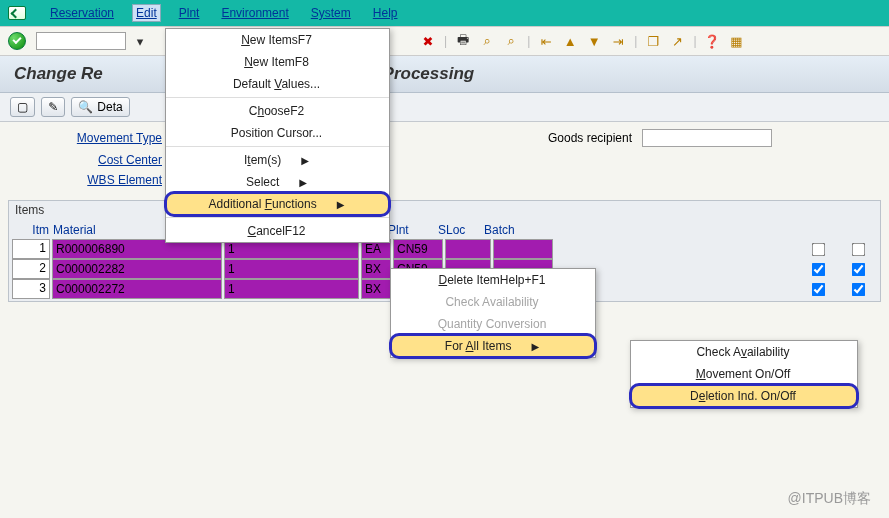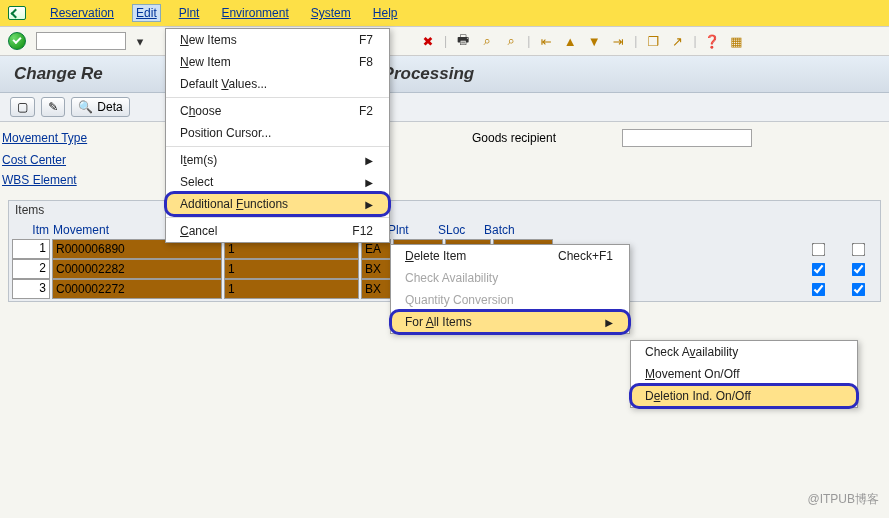--- a/index.html
+++ b/index.html
@@ -7,21 +7,21 @@
     margin: 0;
     font-family: Arial, sans-serif;
     font-size: 12px;
     background: #f5f5f0;
     width: 889px;
     height: 518px;
     overflow: hidden;
     position: relative;
   }
   .menubar {
-    background: #fde047;
+    background: #14b8a6;
     padding: 4px 8px;
     border-bottom: 1px solid #ccc;
     display: flex;
     align-items: center;
     gap: 14px;
   }
   .menubar .mitem {
     color: #003399;
     cursor: pointer;
     padding: 2px 4px;
@@ -113,21 +113,21 @@
     display: inline-flex;
     align-items: center;
     gap: 4px;
     padding: 2px 6px;
     border: 1px solid #9faab6;
     background: linear-gradient(#fff,#e1e6ec);
     border-radius: 3px;
     cursor: pointer;
     font-size: 12px;
   }
-  .formarea { padding: 4px 2px; }
+  .formarea { padding: 4px 22px; text-align: right; }
   .formrow {
     display: flex;
     align-items: center;
     gap: 10px;
     padding: 3px 0;
   }
   .lbl {
     color: #003399;
     text-decoration: underline;
     width: 140px;
@@ -159,21 +159,21 @@
   .gridhdr { color: #003399; padding: 2px 0; }
   .col-itm { width: 42px; text-align: right; padding-right: 4px;}
   .col-mat { width: 170px; }
   .col-qty { width: 135px; text-align: right; padding-right: 6px;}
   .col-une { width: 30px; }
   .col-plnt { width: 50px; }
   .col-sloc { width: 46px; }
   .col-batch { width: 60px; }
   .col-chk { width: 40px; text-align: center;}
   .cell-in {
-    background: #a16207;
+    background: #a21caf;
     border: 1px solid #9c9c9c;
     height: 20px;
     padding: 1px 3px;
     margin: 0 1px;
     display: flex;
     align-items: center;
   }
   .cell-num {
     background: #fff;
     border: 1px solid #9c9c9c;
@@ -189,41 +189,41 @@
   .dropdown {
     position: absolute;
     background: #fff;
     border: 1px solid #999;
     box-shadow: 2px 2px 6px rgba(0,0,0,0.25);
     z-index: 50;
   }
   .ddrow {
     display: flex;
     align-items: center;
-    justify-content: space-between;
+    justify-content: center;
     padding: 4px 16px 4px 14px;
     font-size: 12px;
     color: #222;
     cursor: pointer;
     white-space: nowrap;
   }
   .ddrow.dim { color: #a6a6a6; cursor: default; }
   .ddrow.hl { background: #ffe28a; }
   .ddrow .arrow { margin-left: 20px; font-size: 10px;}
   .ddsep { border-top: 1px solid #ddd; margin: 2px 0; }
   .highlight-ring {
     outline: 3px solid #2b2bbf;
     outline-offset: -1px;
     border-radius: 8px;
   }
   .watermark {
     position: absolute;
-    right: 10px;
+    right: 18px;
     bottom: 10px;
-    font-size: 12px;
+    font-size: 14px;
     color: #999;
   }
   .u-char { text-decoration: underline; }
 </style>
 </head>
 <body>
 
 <div class="menubar">
   <span class="back-icon"></span>
   <span class="mitem"><span class="u">Reservation</span></span>
@@ -282,21 +282,21 @@
   <div class="formrow">
     <span class="lbl">WBS Element</span>
   </div>
 </div>
 
 <div class="itemsbox">
   <div class="boxtitle">Items</div>
   <div class="grid">
     <div class="gridhdr">
       <div class="col-itm">Itm</div>
-      <div class="col-mat">Movement</div>
+      <div class="col-mat">Material</div>
       <div class="col-qty">Quantity in</div>
       <div class="col-une">UnE</div>
       <div class="col-plnt">Plnt</div>
       <div class="col-sloc">SLoc</div>
       <div class="col-batch">Batch</div>
       <div style="flex:1"></div>
       <div class="col-chk"></div>
       <div class="col-chk"></div>
     </div>
     <div id="gridrows">
@@ -373,24 +373,24 @@
     <span>Additional <span class="u-char">F</span>unctions</span>
       <span class="arrow">▶</span>
   </div>
   <div class="ddsep"></div>
   <div class="ddrow">
     <span><span class="u-char">C</span>ancel</span>
       <span>F12</span>
   </div>
 </div>
 
-<div class="dropdown" style="left:390px; top:244px; width:240px">
+<div class="dropdown" style="left:390px; top:268px; width:206px">
   <div class="ddrow">
     <span><span class="u-char">D</span>elete Item</span>
-      <span>Check+F1</span>
+      <span>Help+F1</span>
   </div>
   <div class="ddrow dim">
     <span>Check Availability</span>
   </div>
   <div class="ddrow dim">
     <span>Quantity Conversion</span>
   </div>
   <div class="ddrow hl highlight-ring">
     <span>For <span class="u-char">A</span>ll Items</span>
       <span class="arrow">▶</span>

